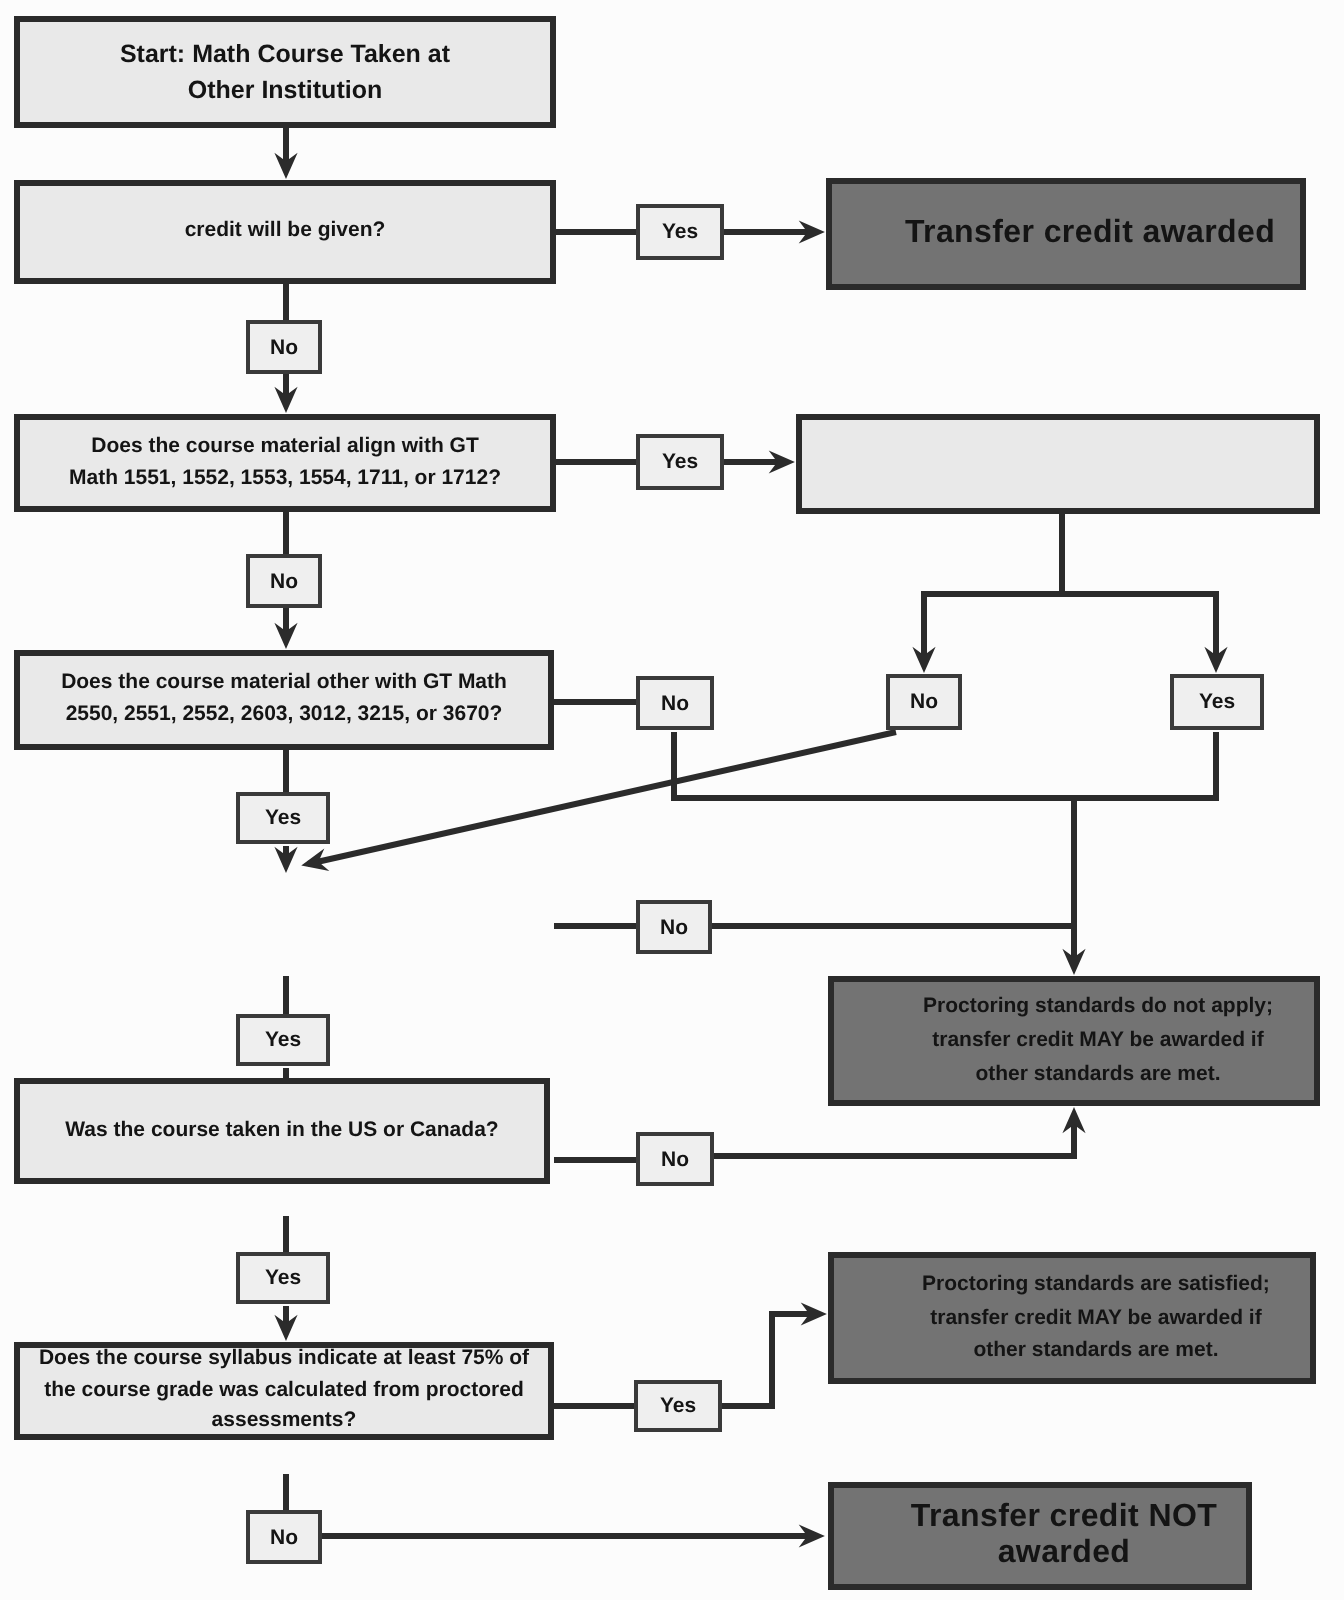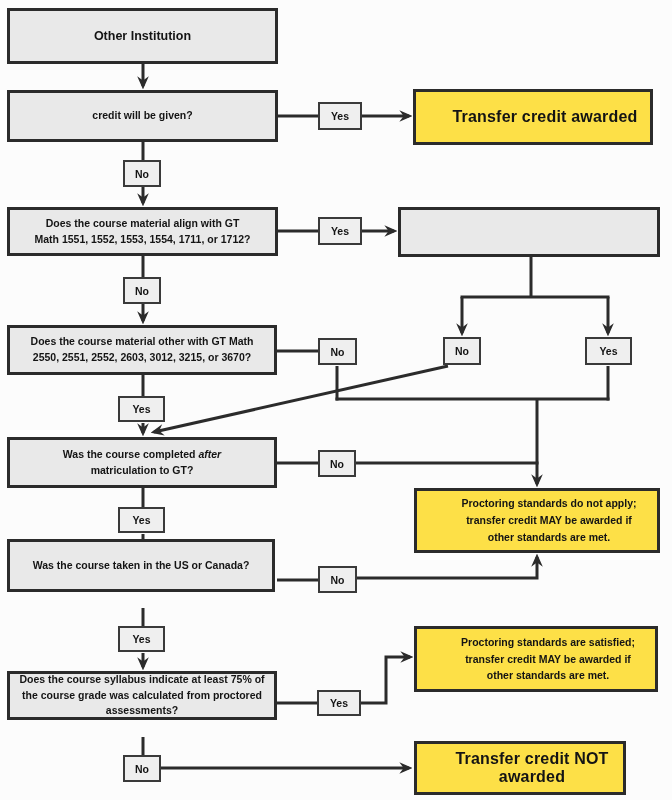--- a/index.html
+++ b/index.html
@@ -11,21 +11,21 @@
   .node{
     position:absolute;box-sizing:border-box;z-index:2;
     background:#e9e9e9;border:3px solid #2b2b2b;
     display:flex;align-items:center;justify-content:center;
     text-align:center;font-weight:bold;
   }
   .node .txt{width:100%;}
   .ln{display:block;}
   .q{font-size:10.5px;line-height:1.5;}
   .start{font-size:12.5px;line-height:1.45;}
-  .end{background:#fde047;padding-left:24px;}
+  .end{background:#737373;padding-left:24px;}
   .end.big{font-size:16px;letter-spacing:0.2px;}
   .end.multi{font-size:10.5px;line-height:1.6;}
   .lbl{
     position:absolute;box-sizing:border-box;z-index:2;
     background:#efefef;border:2px solid #3a3a3a;
     display:flex;align-items:center;justify-content:center;
     font-weight:bold;font-size:10.5px;
   }
   em{font-style:italic;}
 </style>
@@ -87,20 +87,21 @@
       <line x1="277" y1="703" x2="319" y2="703"></line>
       <polyline points="361,703 386,703 386,657 410,657" marker-end="url(#arw)"></polyline>
 
       <line x1="143" y1="737" x2="143" y2="757"></line>
       <line x1="161" y1="768" x2="409" y2="768" marker-end="url(#arw)"></line>
     </g>
   </svg>
 
   <div class="node start" style="left:7px;top:8px;width:271px;height:56px">
     <div class="txt">
+      <span class="ln">Start: Math Course Taken at</span>
       <span class="ln">Other Institution</span>
     </div>
   </div>
 
   <div class="node q" style="left:7px;top:90px;width:271px;height:52px">
     <div class="txt">
       <span class="ln">credit will be given?</span>
     </div>
   </div>
   <div class="lbl" style="left:318px;top:102px;width:44px;height:28px">Yes</div>
@@ -126,26 +127,20 @@
     <div class="txt">
       <span class="ln">Does the course material other with GT Math</span>
       <span class="ln">2550, 2551, 2552, 2603, 3012, 3215, or 3670?</span>
     </div>
   </div>
   <div class="lbl" style="left:318px;top:338px;width:39px;height:27px">No</div>
   <div class="lbl" style="left:443px;top:337px;width:38px;height:28px">No</div>
   <div class="lbl" style="left:585px;top:337px;width:47px;height:28px">Yes</div>
   <div class="lbl" style="left:118px;top:396px;width:47px;height:26px">Yes</div>
 
-  <div class="node q" style="left:7px;top:437px;width:270px;height:51px">
-    <div class="txt">
-      <span class="ln"><span>Was the course completed</span> <em>after</em></span>
-      <span class="ln">matriculation to GT?</span>
-    </div>
-  </div>
   <div class="lbl" style="left:318px;top:450px;width:38px;height:27px">No</div>
   <div class="node end multi" style="left:414px;top:488px;width:246px;height:65px">
     <div class="txt">
       <span class="ln">Proctoring standards do not apply;</span>
       <span class="ln">transfer credit MAY be awarded if</span>
       <span class="ln">other standards are met.</span>
     </div>
   </div>
   <div class="lbl" style="left:118px;top:507px;width:47px;height:26px">Yes</div>
 

